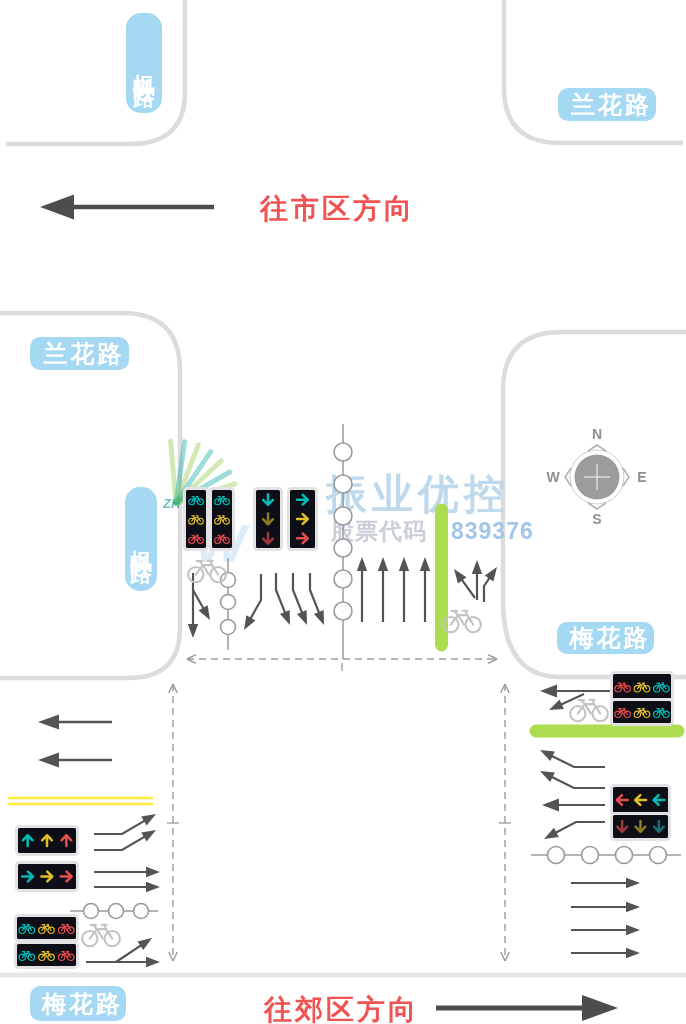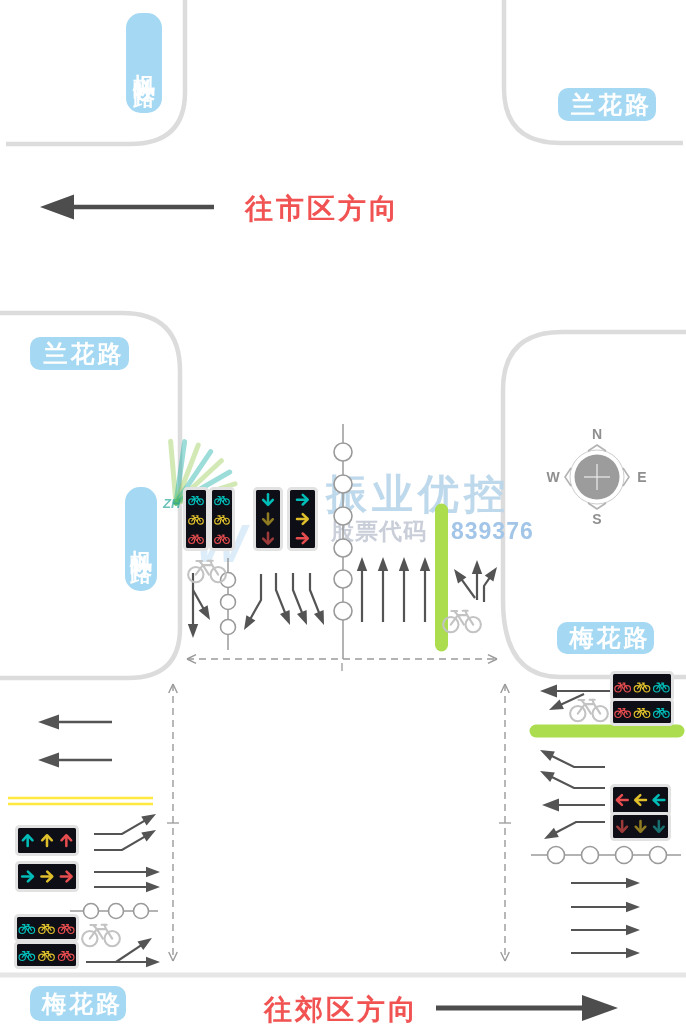--- a/index.html
+++ b/index.html
@@ -396,15 +396,15 @@
       </g>
     </svg>
 
   <div class="badge v" style="left: 126px; top: 13px; width: 36px; height: 100px; background: rgb(165, 216, 242); color: rgb(255, 255, 255);">枫叶路</div>
   <div class="badge" style="left: 558px; top: 88px; width: 98px; height: 33px; background: rgb(165, 216, 242); color: rgb(255, 255, 255);">兰花路</div>
   <div class="badge" style="left: 30px; top: 337px; width: 99px; height: 33px; background: rgb(165, 216, 242); color: rgb(255, 255, 255);">兰花路</div>
   <div class="badge v" style="left: 125px; top: 487px; width: 32px; height: 104px; background: rgb(165, 216, 242); color: rgb(255, 255, 255);">枫叶路</div>
   <div class="badge" style="left: 557px; top: 622px; width: 97px; height: 32px; background: rgb(165, 216, 242); color: rgb(255, 255, 255);">梅花路</div>
   <div class="badge" style="left: 30px; top: 986px; width: 96px; height: 35px; background: rgb(165, 216, 242); color: rgb(255, 255, 255);">梅花路</div>
 
-  <div class="dir" style="left: 245px; top: 190px; color: rgb(241, 83, 83);">往市区方向</div>
+  <div class="dir" style="left: 260px; top: 190px; color: rgb(241, 83, 83);">往市区方向</div>
   <div class="dir" style="left: 264px; top: 991px; color: rgb(241, 83, 83);">往郊区方向</div>
 </div>
 
 </body></html>

